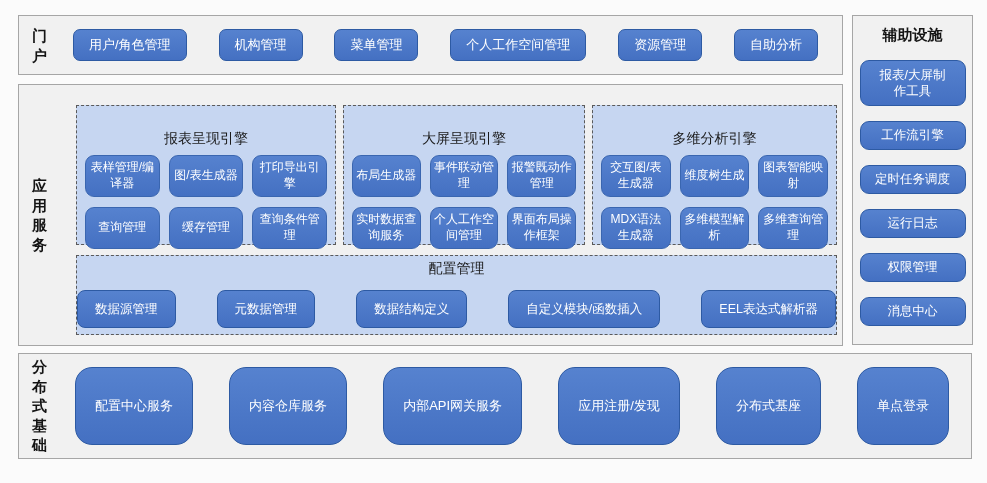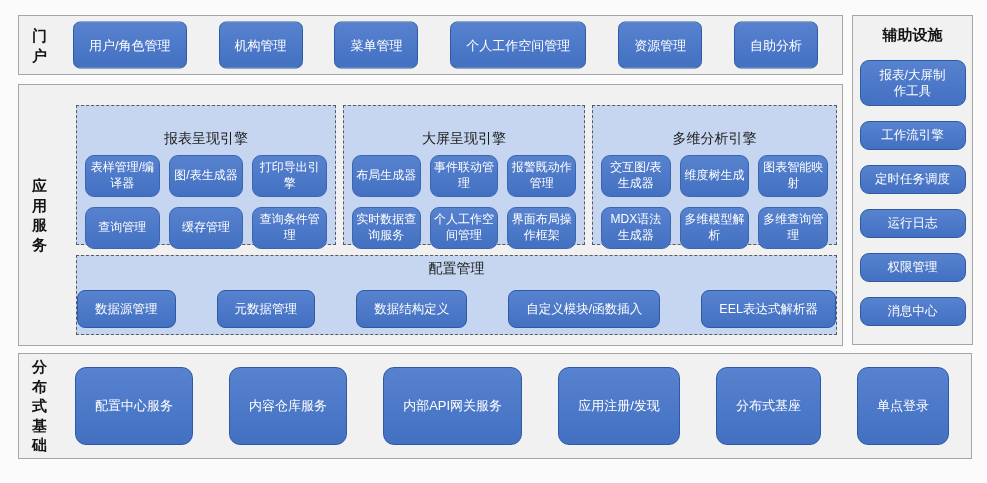--- a/index.html
+++ b/index.html
@@ -13,21 +13,21 @@
     font-size:15px;color:#141414;}
 
   .btn{background:linear-gradient(180deg,#5682cf 0%,#4470c2 100%);
     border:1px solid #2d5aa3;color:#fff;display:flex;align-items:center;
     justify-content:center;text-align:center;box-sizing:border-box;cursor:default;}
 
   
   #portal{left:18px;top:15px;width:825px;height:60px;}
   #portal .row{position:absolute;left:54px;right:24px;top:50%;transform:translateY(-50%);
     display:flex;justify-content:space-between;}
-  #portal .btn{height:47px;padding:0 15px;border-radius:7px;font-size:13px;white-space:nowrap;}
+  #portal .btn{height:32px;padding:0 15px;border-radius:7px;font-size:13px;white-space:nowrap;}
 
   
   #app{left:18px;top:84px;width:825px;height:262px;}
   #engines{position:absolute;left:57px;top:20px;display:flex;gap:7px;}
   .engine{background:#c6d6f1;border:1px dashed #5a5a5a;box-sizing:border-box;
     height:140px;padding:22px 8px;}
   .engine-title{text-align:center;font-size:14px;color:#1a1a1a;padding:2px 0 7px;}
   .engine-grid{display:grid;grid-template-columns:repeat(3,1fr);gap:10px 9px;}
   .engine .btn{min-height:42px;border-radius:9px;font-size:12px;line-height:1.3;
     padding:2px 3px;word-break:break-all;border-color:#3a66b0;}
@@ -35,21 +35,21 @@
   #config{position:absolute;left:57px;top:170px;width:761px;height:80px;
     background:#c6d6f1;border:1px dashed #5a5a5a;box-sizing:border-box;}
   #config .engine-title{padding-top:4px;}
   #config .row{display:flex;justify-content:space-between;gap:31px;margin-top:5px;}
   #config .btn{height:38px;padding:0 17px;border-radius:8px;font-size:12.5px;white-space:nowrap;}
 
   
   #foundation{left:18px;top:353px;width:954px;height:106px;}
   #foundation .row{position:absolute;left:56px;right:22px;top:50%;transform:translateY(-50%);
     display:flex;justify-content:space-between;}
-  #foundation .btn{height:78px;padding:0 19px;border-radius:11px;font-size:13px;white-space:nowrap;}
+  #foundation .btn{height:78px;padding:0 19px;border-radius:17px;font-size:13px;white-space:nowrap;}
 
   
   #aux{left:852px;top:15px;width:121px;height:330px;}
   #aux .aux-title{text-align:center;font-weight:700;font-size:15px;color:#141414;margin-top:10px;}
   #aux .col{display:flex;flex-direction:column;align-items:center;gap:15px;margin-top:15px;}
   #aux .btn{width:106px;height:29px;border-radius:9px;font-size:12.5px;white-space:nowrap;}
   #aux .btn.wrap{height:46px;white-space:normal;padding:0 14px;line-height:1.3;word-break:break-all;}
 </style>
 </head>
 <body>

